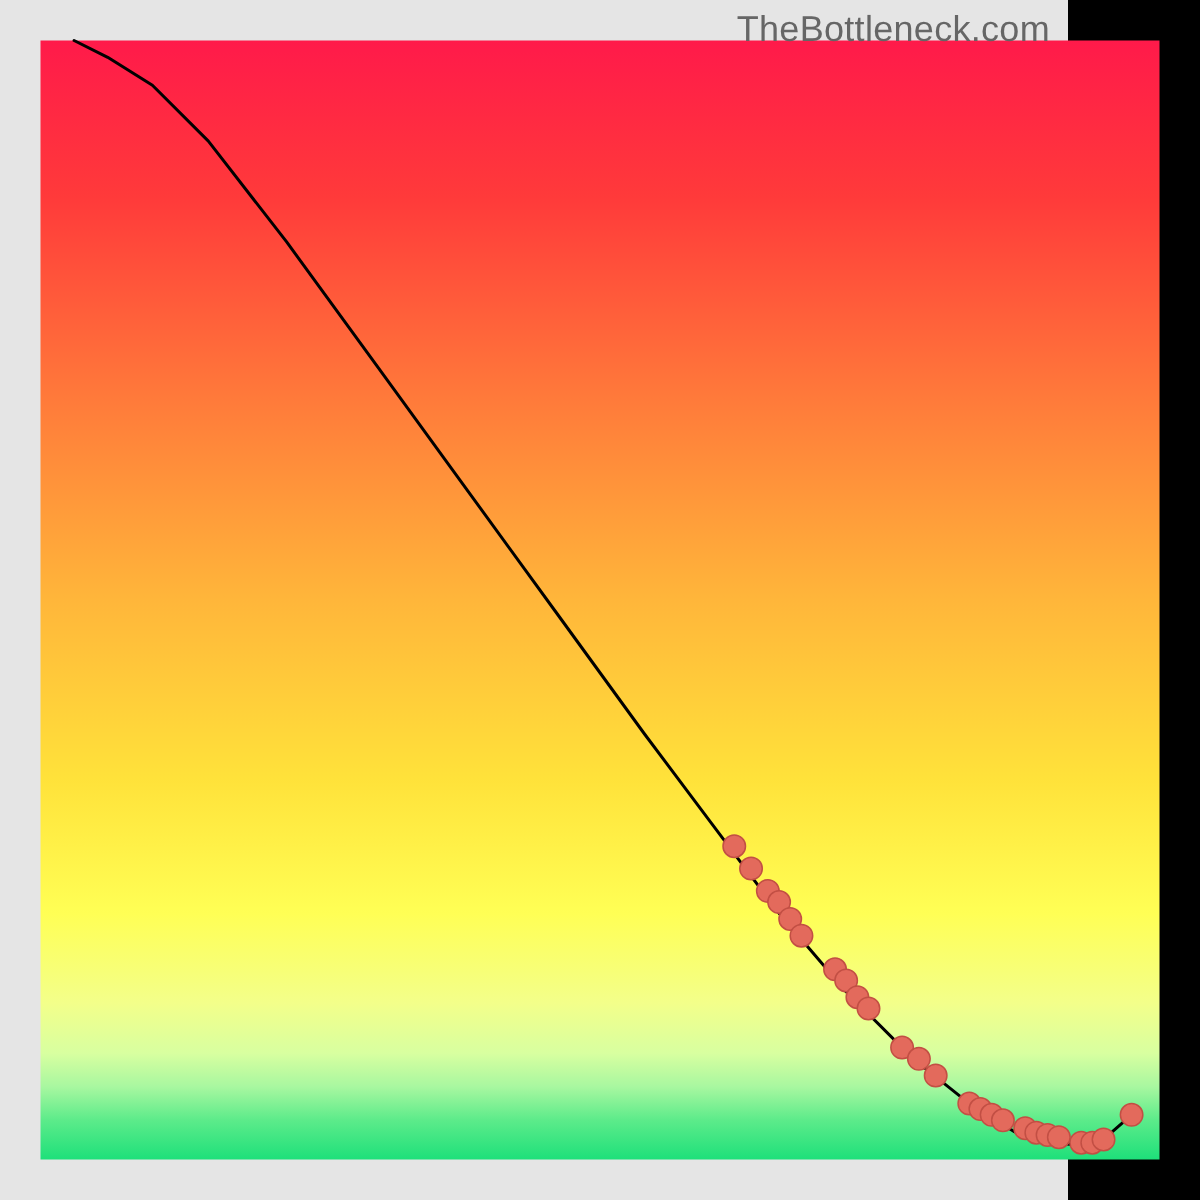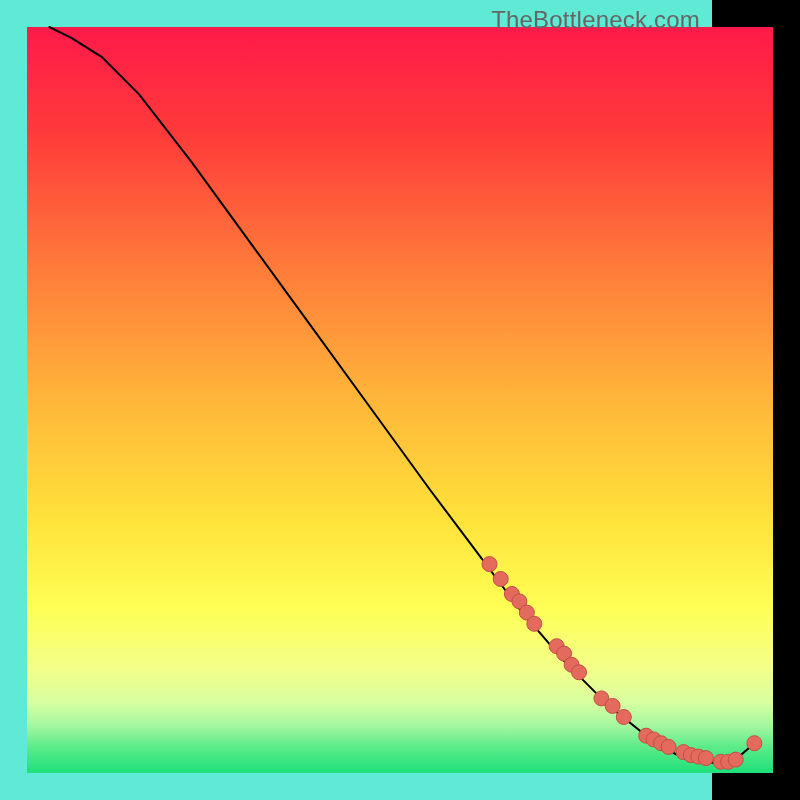--- a/index.html
+++ b/index.html
@@ -7,21 +7,21 @@
     padding: 0;
     width: 800px;
     height: 800px;
     background: #000;
     overflow: hidden;
   }
   .frame {
     position: relative;
     width: 712px;
     height: 800px;
-    background: #5eead4;
+    background: #e5e5e5;
   }
   .watermark {
     position: absolute;
     top: 6px;
     right: 12px;
     color: #666;
     font-family: Arial, sans-serif;
     font-size: 24px;
     letter-spacing: 0.2px;
     z-index: 3;

